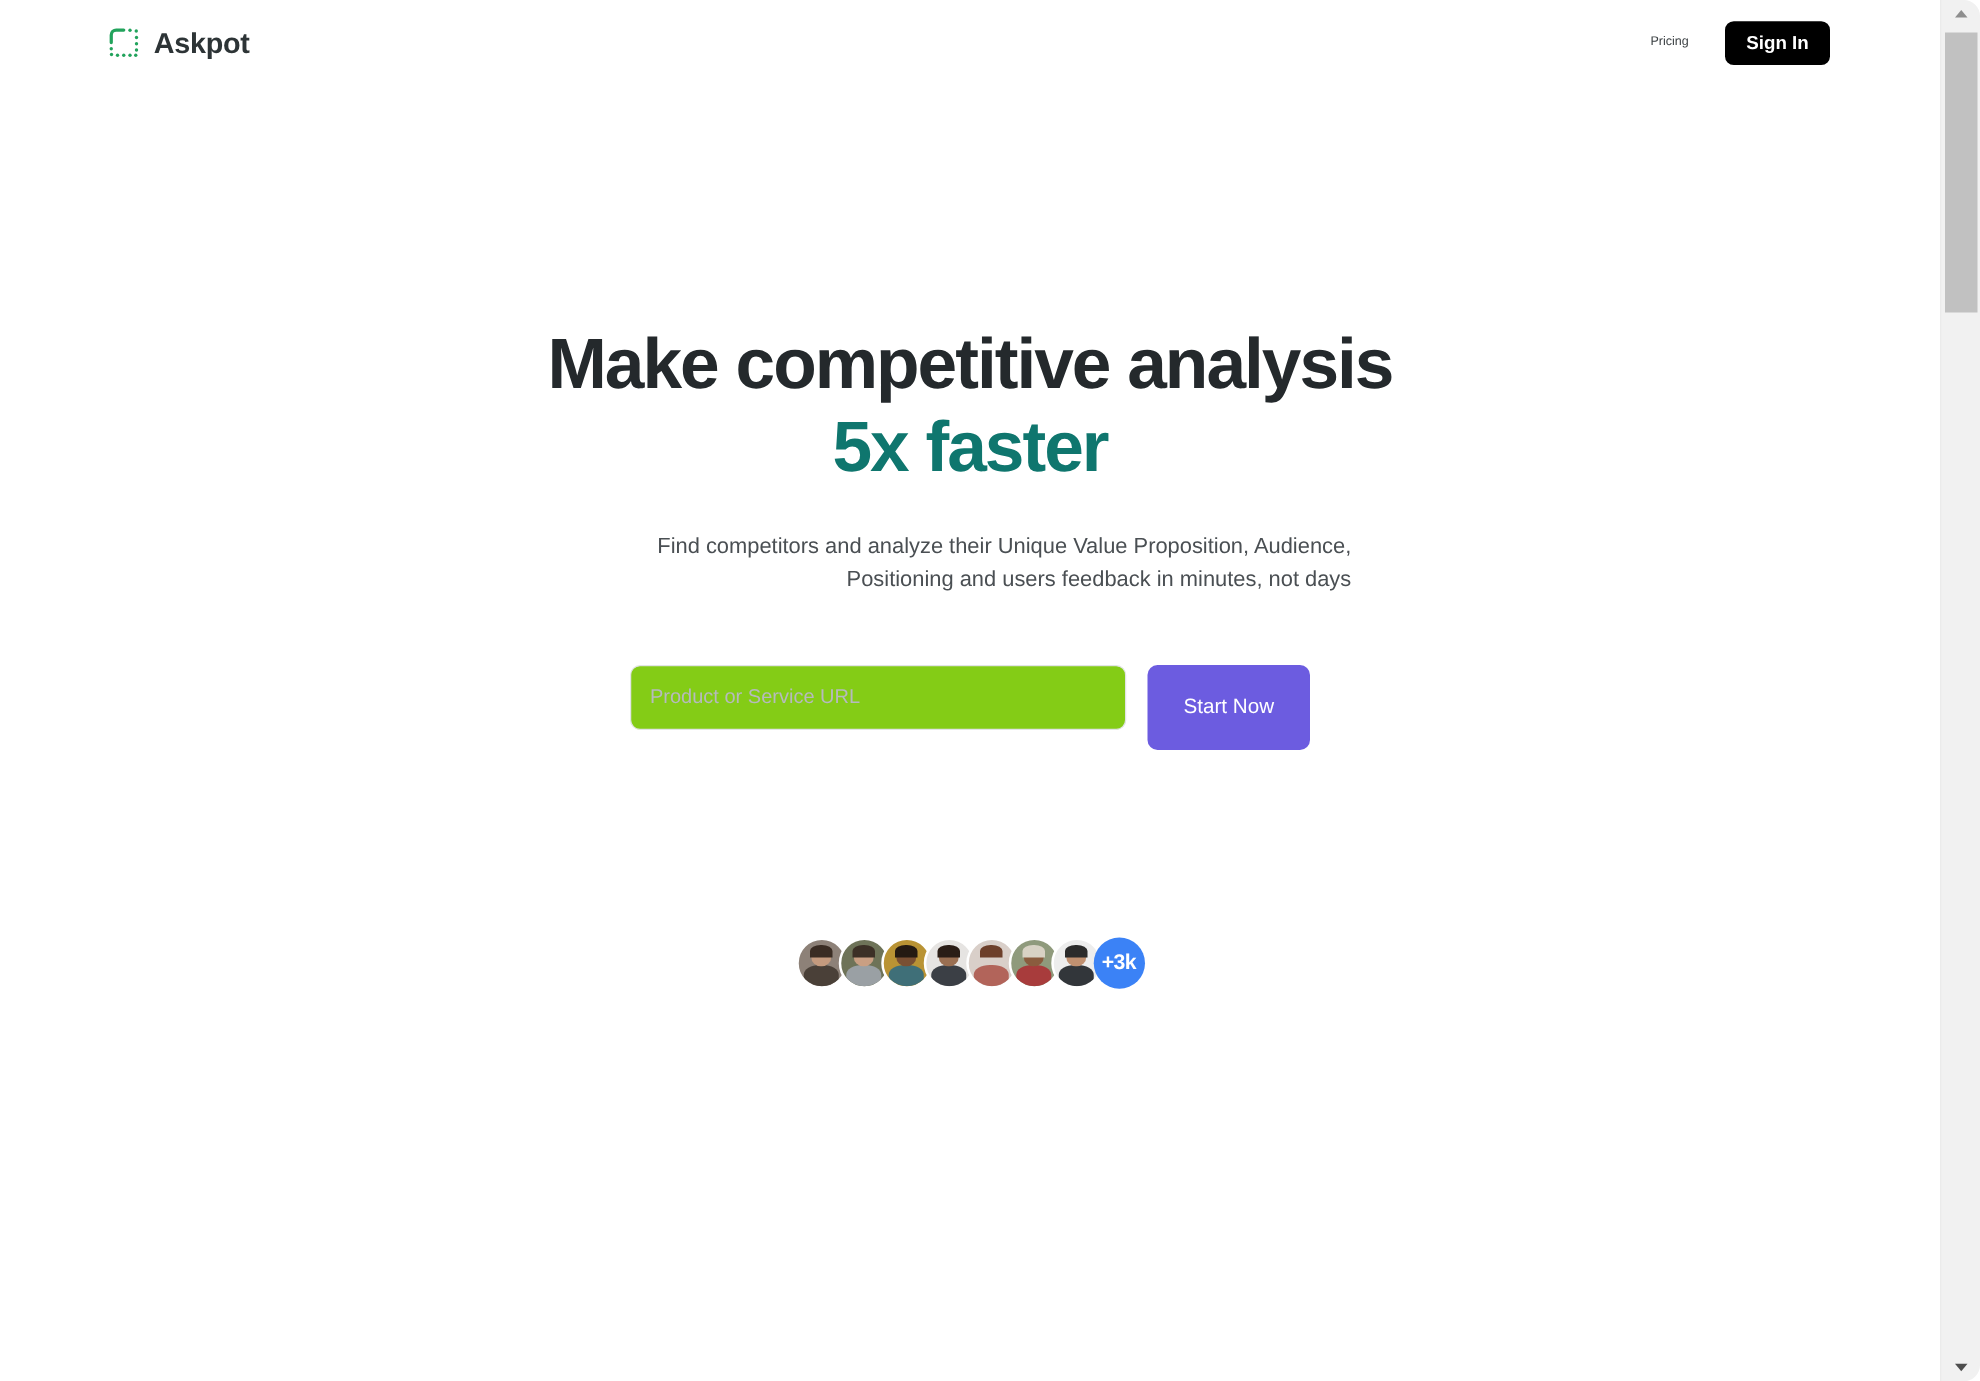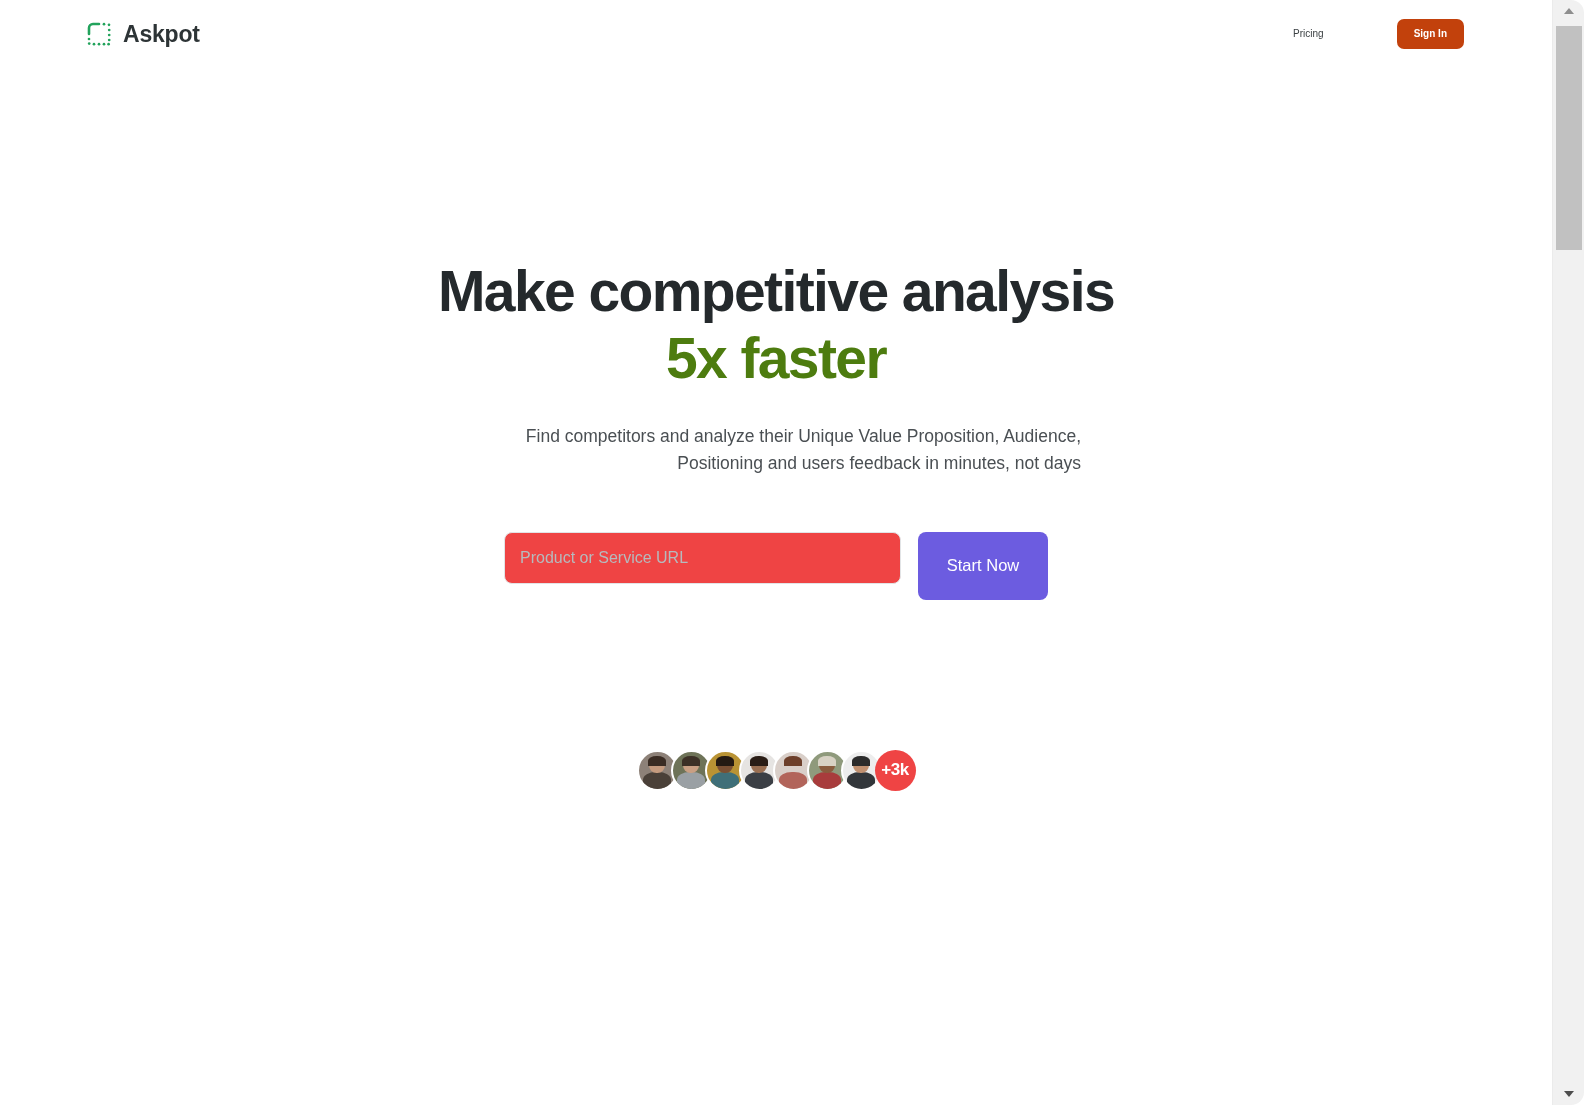--- a/index.html
+++ b/index.html
@@ -77,31 +77,30 @@
 
   .nav-link {
     font-size: 10px;
     color: #3b4043;
     text-decoration: none;
     line-height: 1;
     padding: 6px 2px;
   }
 
   .btn-signin {
-    background: #c2410c;
+    background: #000000;
     color: #ffffff;
     border: none;
     border-radius: 7px;
     font-family: "Liberation Sans", sans-serif;
-    font-size: 10px;
+    font-size: 15px;
     font-weight: 700;
     padding: 10px 17px;
     line-height: 1;
     cursor: pointer;
-    margin-left: 44px;
   }
 
   
   .hero {
     position: absolute;
     left: 0;
     top: 0;
     width: 1552px;
     text-align: center;
     padding-top: 258px;
@@ -109,21 +108,21 @@
 
   .hero-title {
     margin: 0;
     font-size: 57px;
     font-weight: 700;
     line-height: 1.17;
     color: #24292c;
     letter-spacing: -1.6px;
   }
 
-  .hero-title .accent { color: #4d7c0f; }
+  .hero-title .accent { color: #0f766e; }
 
   .hero-sub {
     margin: 32px auto 0;
     max-width: 610px;
     font-size: 17.5px;
     line-height: 1.52;
     color: #4a4f53;
     font-weight: 400;
     text-align: right;
   }
@@ -139,21 +138,21 @@
 
   .url-input {
     width: 397px;
     height: 52px;
     border: 1px solid #e2e4e6;
     border-radius: 8px;
     padding: 0 15px;
     font-family: "Liberation Sans", sans-serif;
     font-size: 16px;
     color: #2d3436;
-    background: #ef4444;
+    background: #84cc16;
     outline: none;
   }
   .url-input::placeholder { color: #b6babd; }
 
   .btn-start {
     width: 130px;
     height: 68px;
     background: #6c5ce0;
     color: #ffffff;
     border: none;
@@ -225,21 +224,21 @@
     border-radius: 50% 50% 0 0;
     left: 27%;
     top: 13%;
   }
 
   .avatar-more {
     width: 41px;
     height: 41px;
     border-radius: 50%;
     margin-left: -7px;
-    background: #ef4444;
+    background: #3b82f6;
     color: #ffffff;
     font-size: 17px;
     font-weight: 700;
     display: flex;
     align-items: center;
     justify-content: center;
     letter-spacing: -0.5px;
     flex: none;
     position: relative;
     z-index: 2;

